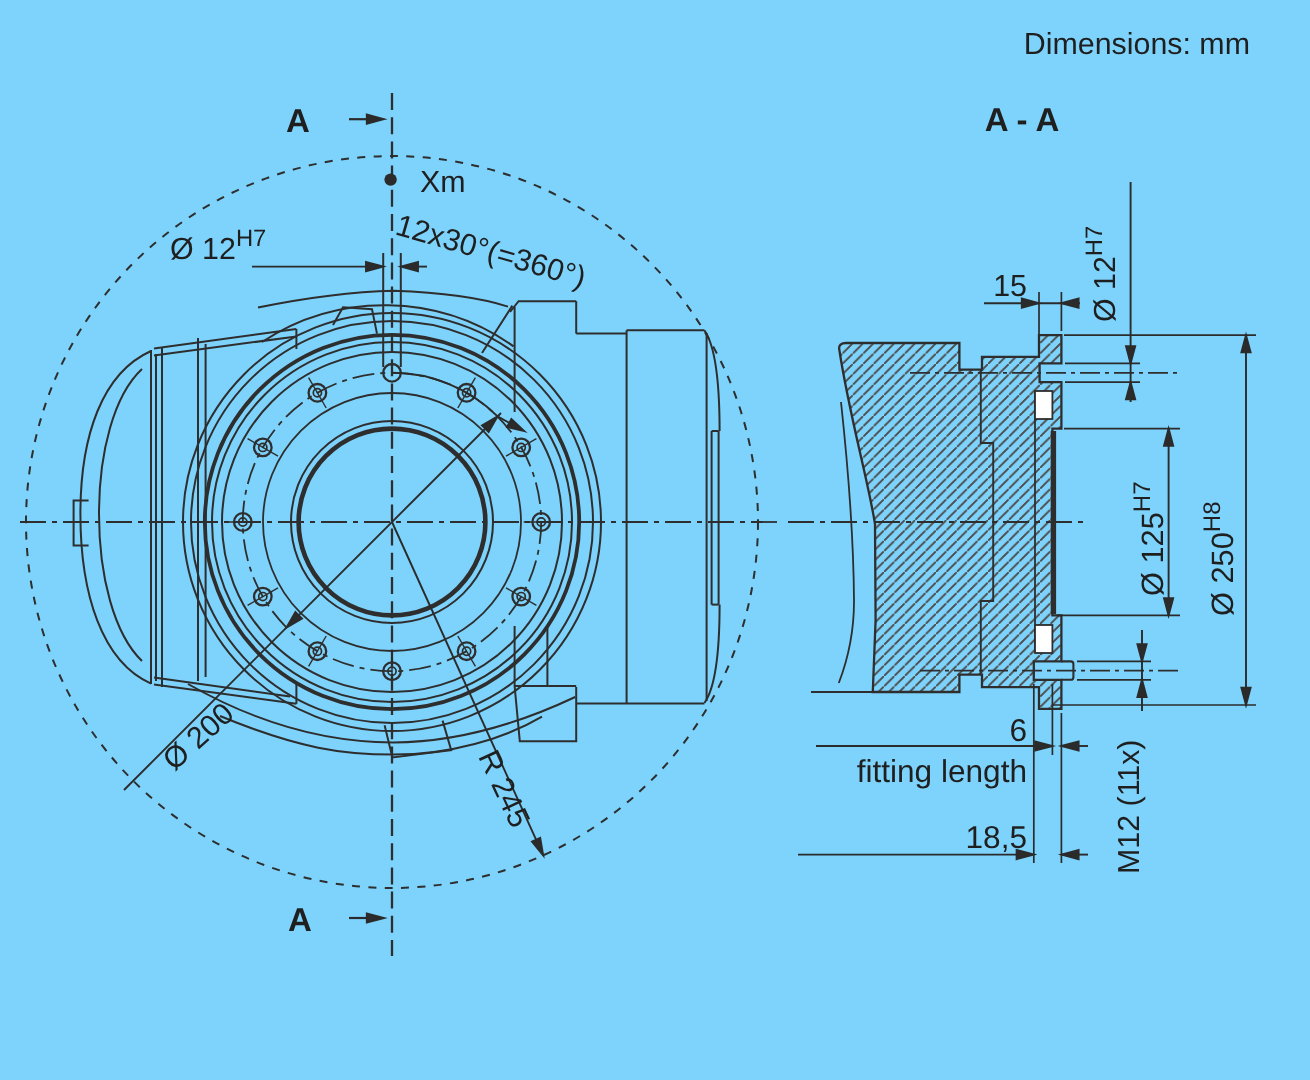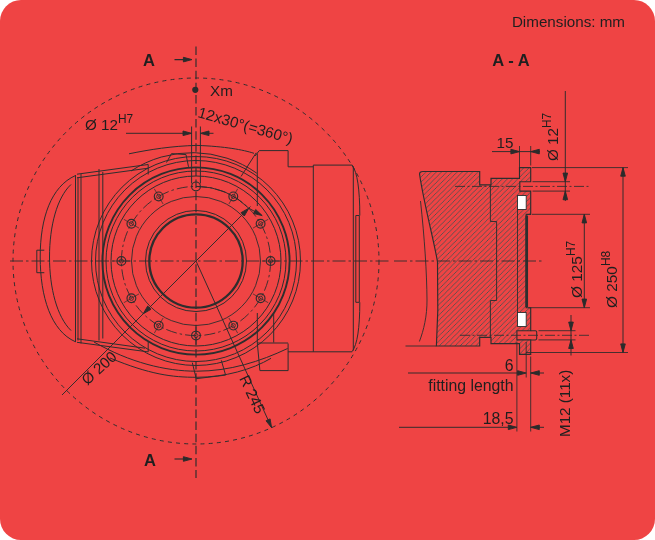--- a/index.html
+++ b/index.html
@@ -1,16 +1,16 @@
 <!DOCTYPE html>
 <html><head>
 <meta charset="utf-8">
 <style>
   html,body { margin:0; padding:0; background:#ffffff; }
-  .stage { position:relative; width:655px; height:540px; background:#ef4444; overflow:hidden;border-radius:21px; }
+  .stage { position:relative; width:655px; height:540px; background:#7dd3fc; overflow:hidden; }
   svg { display:block; }
   text { font-family:"Liberation Sans","DejaVu Sans",sans-serif; fill:#1f1f1f; }
 </style>
 </head>
 <body>
 
 <div class="stage">
 <svg width="655" height="540" viewBox="0 0 655 540">
 <defs>
 <pattern id="hatch" patternUnits="userSpaceOnUse" width="5.2" height="5.2">

